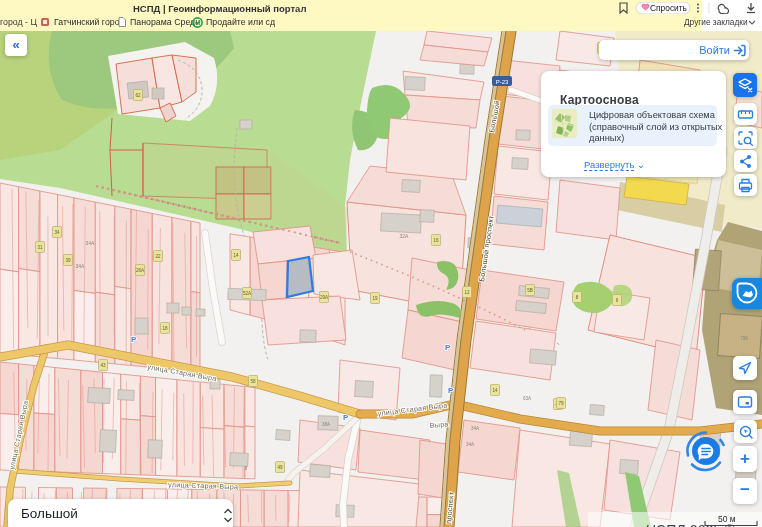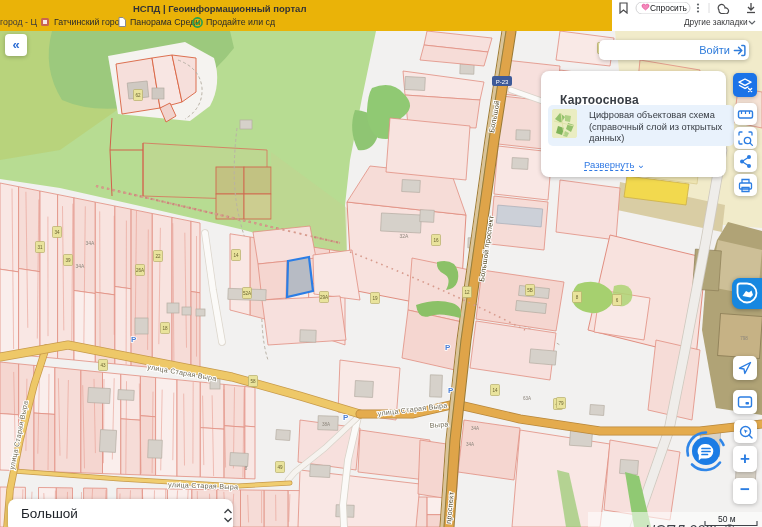--- a/index.html
+++ b/index.html
@@ -1,32 +1,32 @@
 <!DOCTYPE html>
 <html lang="ru"><head>
 <meta charset="utf-8">
 <style>
   html,body{margin:0;padding:0;}
   body{width:762px;height:527px;overflow:hidden;font-family:"Liberation Sans",sans-serif;background:#fff;position:relative;}
   .abs{position:absolute;}
   
-  #chrome{position:absolute;left:0;top:0;width:612px;height:31px;background:#eab308;z-index:50;}
+  #chrome{position:absolute;left:0;top:0;width:702px;height:31px;background:#fef9c3;z-index:50;}
   #tabtitle{position:absolute;left:133px;top:2.5px;font-size:9.5px;font-weight:bold;color:#333335;}
   #bkbar{position:absolute;left:0;top:15px;width:762px;height:16px;font-size:8.8px;color:#2a2a2c;}
   .bk{position:absolute;top:2px;white-space:nowrap;}
   
   #map{position:absolute;left:0;top:31px;width:762px;height:496px;}
   
   .card{background:#fff;border-radius:8px;box-shadow:0 1px 4px rgba(0,0,0,.25);}
   #btnBack{left:5px;top:34px;width:22px;height:22px;border-radius:4px;text-align:center;line-height:21px;color:#2b6cd4;font-size:13px;font-weight:bold;}
   #btnLogin{left:599px;top:40px;width:150px;height:20px;border-radius:5px;}
   #btnLogin span{position:absolute;right:19px;top:4px;color:#2f7cdb;font-size:11px;}
   #panel{left:541px;top:71px;width:185px;height:106px;}
   #panel h3{margin:12px;position:absolute;left:7px;top:10px;font-size:12px;font-weight:bold;color:#383d44;letter-spacing:.2px;}
-  #infobox{position:absolute;left:7px;top:34px;width:186px;height:41px;background:#e9f2fc;border-radius:5px;}
+  #infobox{position:absolute;left:7px;top:34px;width:169px;height:41px;background:#e9f2fc;border-radius:5px;}
   #infoicon{position:absolute;left:4px;top:4px;width:25px;height:29px;border-radius:3px;background:#e7ecc0;overflow:hidden;}
   #infotext{position:absolute;left:41px;top:5px;width:134px;font-size:9.3px;line-height:11.6px;color:#363b42;white-space:nowrap;}
   #expand{position:absolute;left:7px;top:88px;font-size:9.5px;color:#3079e3;padding-left:36px;}
   #expand b{border-bottom:1px dashed #3079e3;font-weight:normal;}
   .tbtn{left:734px;width:23px;height:23px;border-radius:5px;}
   .tbtn svg{position:absolute;left:3px;top:3px;}
   #legend{left:8px;top:499px;width:225px;height:34px;border-radius:8px;}
   #legend span{position:absolute;left:13px;top:7px;font-size:13.5px;color:#20242a;}
 </style>
 </head>

